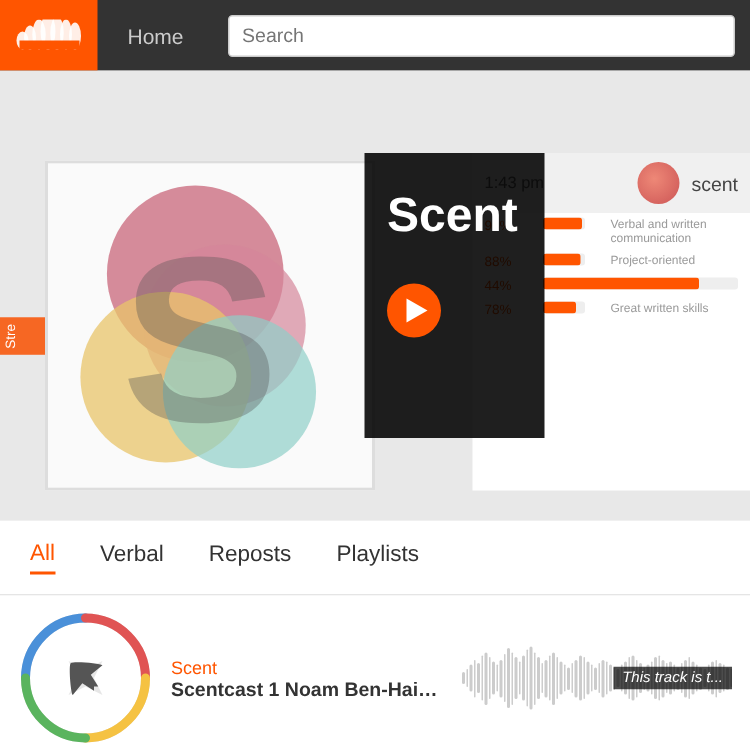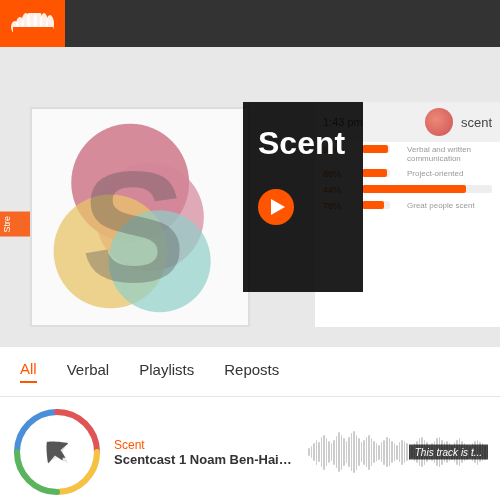--- a/index.html
+++ b/index.html
@@ -322,20 +322,26 @@
       <ellipse cx="5" cy="14" rx="4" ry="6" fill="white" opacity="0.9"></ellipse>
       <ellipse cx="10" cy="12" rx="4" ry="8" fill="white" opacity="0.9"></ellipse>
       <ellipse cx="16" cy="10" rx="4.5" ry="10" fill="white" opacity="0.9"></ellipse>
       <ellipse cx="22" cy="8" rx="5" ry="12" fill="white" opacity="0.9"></ellipse>
       <ellipse cx="28" cy="9" rx="4.5" ry="11" fill="white" opacity="0.9"></ellipse>
       <ellipse cx="34" cy="10" rx="4" ry="10" fill="white" opacity="0.9"></ellipse>
       <ellipse cx="40" cy="11" rx="4" ry="9" fill="white" opacity="0.9"></ellipse>
       <rect x="3" y="14" width="40" height="6" fill="#f50"></rect>
     </svg>
   </div>
+  <div class="nav-home">
+    <span>Home</span>
+  </div>
+  <div class="nav-search">
+    <input type="text" placeholder="Search" style="">
+  </div>
 </nav>
 
 <div class="main-content">
 
   <div class="cover-area">
 
     <div class="s-logo-container">
       <svg class="s-logo-svg" viewBox="0 0 220 220" xmlns="http://www.w3.org/2000/svg">
         <rect width="220" height="220" fill="#fafafa"></rect>
 
@@ -384,34 +390,34 @@
       <span class="rp-bar-pct">44%</span>
       <div class="rp-bar-outer">
         <div class="rp-bar-inner" style="width:80%"></div>
       </div>
     </div>
           <div class="rp-bar-row">
       <span class="rp-bar-pct">78%</span>
       <div class="rp-bar-outer">
         <div class="rp-bar-inner" style="width:78%"></div>
       </div>
-      <span class="rp-bar-label">Great people scent</span>
+      <span class="rp-bar-label">Great written skills</span>
     </div>
         </div>
     </div>
 
   </div>
 
   <div class="tabs-bar">
 
     <div id="tabs-container" style="display:flex;gap:30px;align-items:center;">
         <div class="tab-item active">All</div>
         <div class="tab-item">Verbal</div>
+        <div class="tab-item">Reposts</div>
         <div class="tab-item">Playlists</div>
-        <div class="tab-item">Reposts</div>
       </div>
   </div>
 
   <div class="track-row">
 
     <svg class="circle-logo" viewBox="0 0 90 90" xmlns="http://www.w3.org/2000/svg">
 
       <circle cx="45" cy="45" r="40" fill="none" stroke="#e0e0e0" stroke-width="6"></circle>
 
       <path d="M45 5 A40 40 0 0 0 5 45" fill="none" stroke="#4a90d9" stroke-width="6" stroke-linecap="round"></path>

